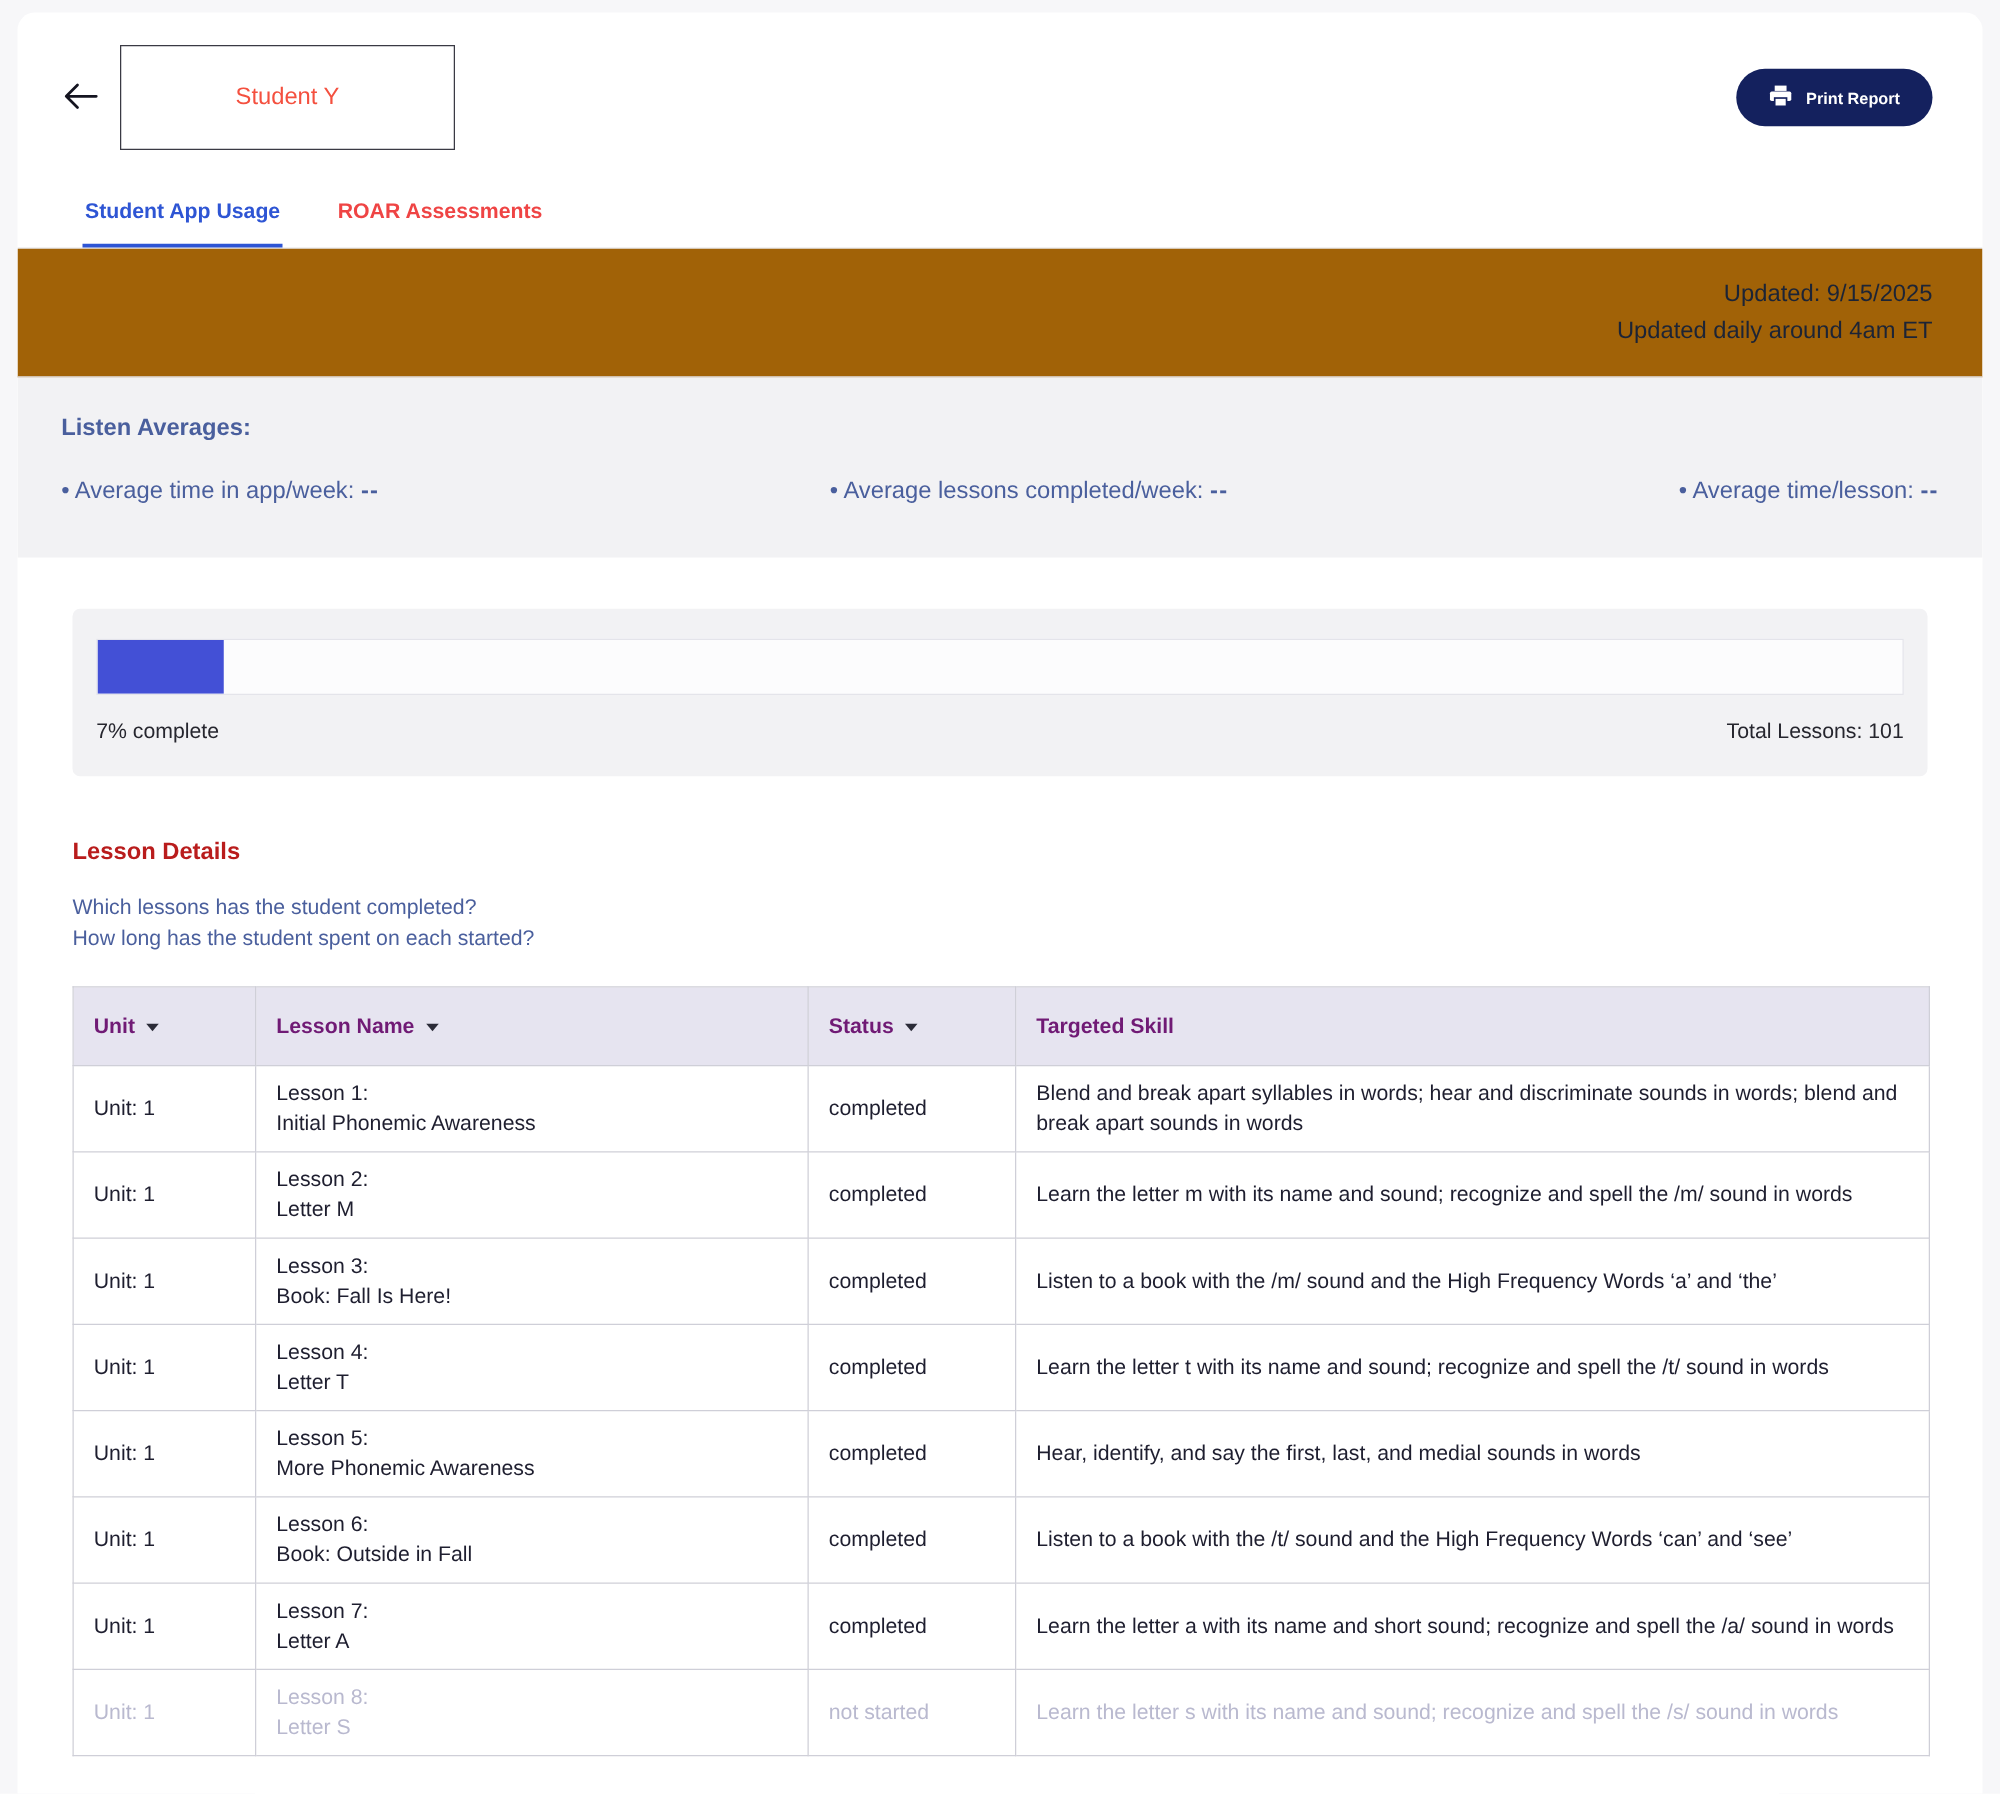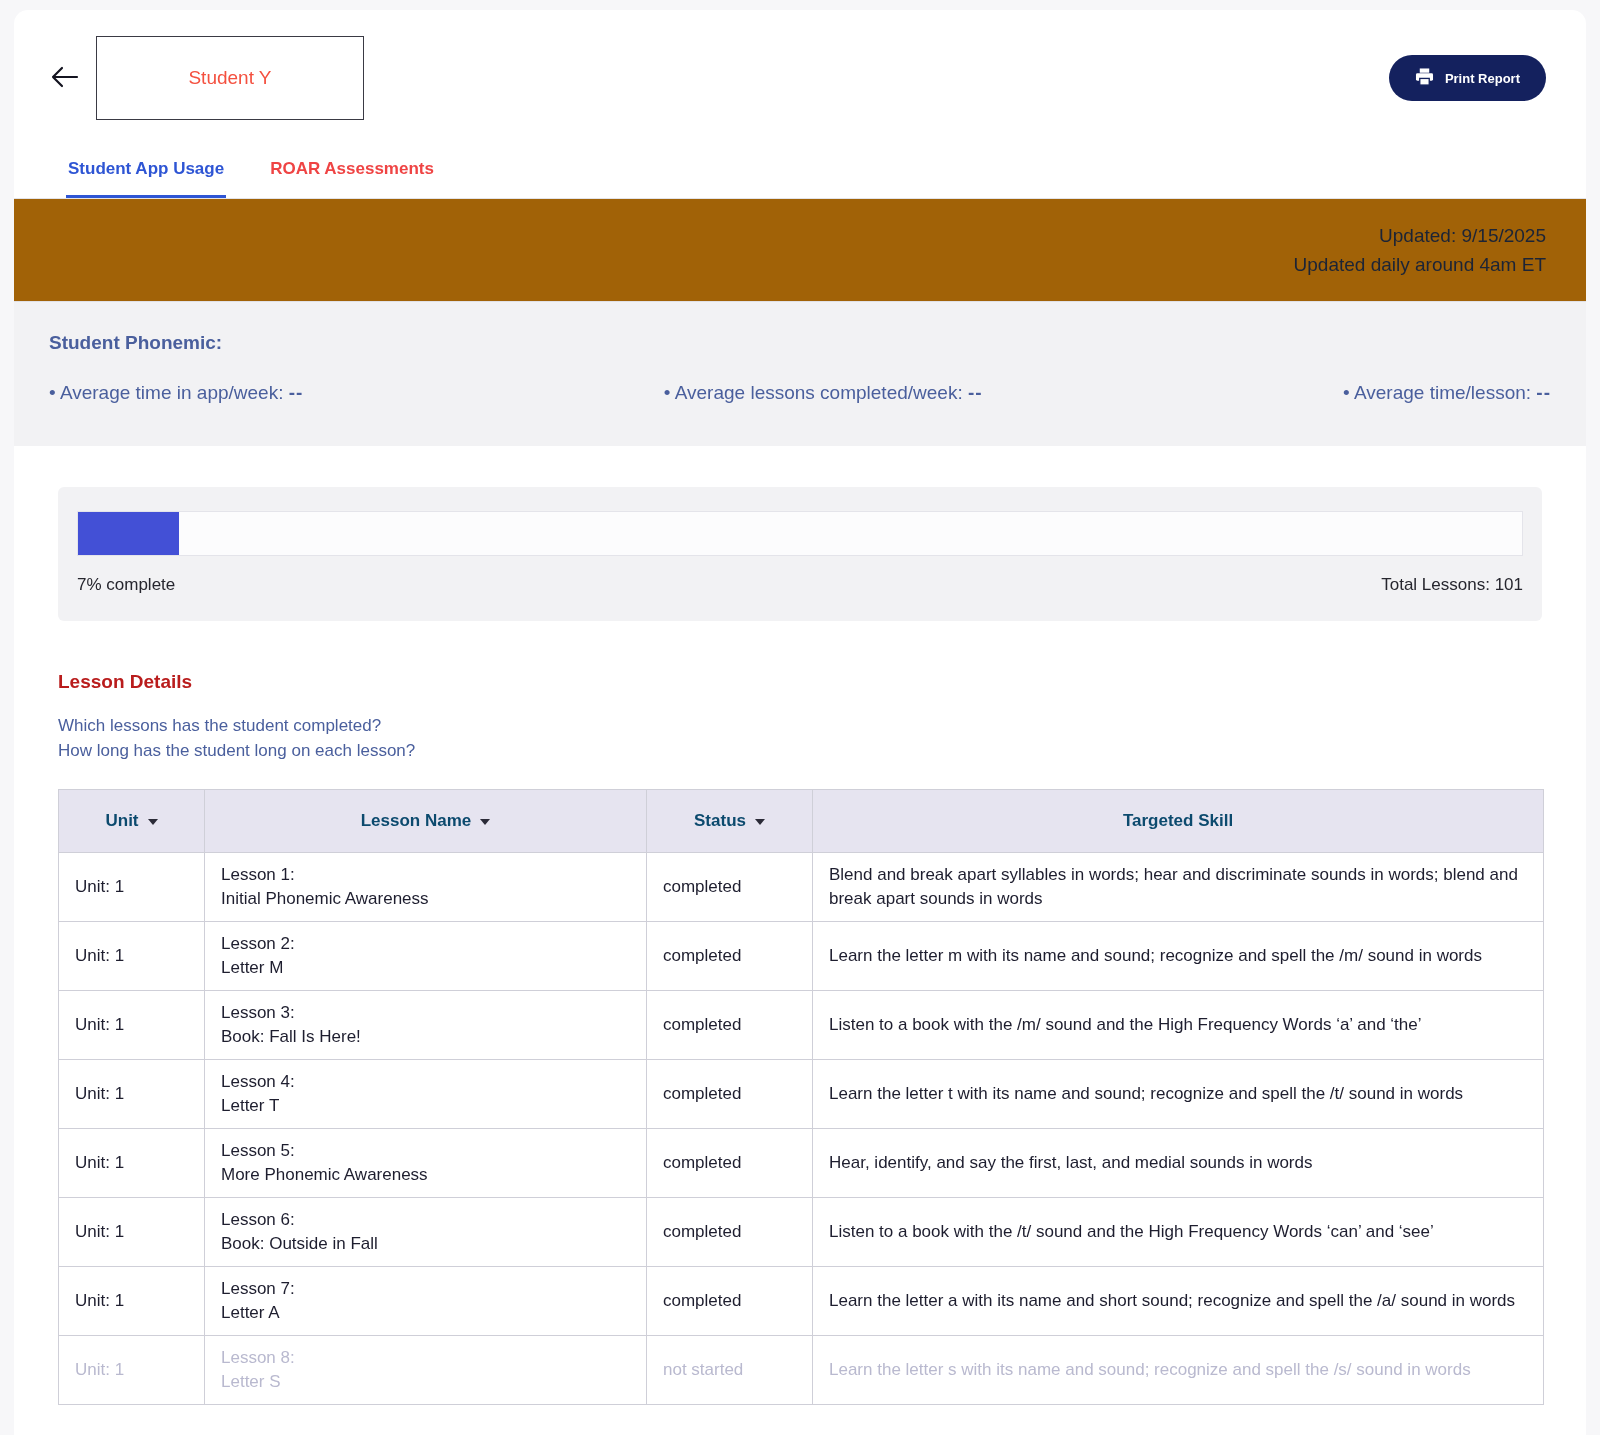--- a/index.html
+++ b/index.html
@@ -118,23 +118,23 @@
   
   table.lessons {
     margin: 26px 44px 0;
     width: 1466px;
     border-collapse: collapse;
     table-layout: fixed;
   }
   .lessons th, .lessons td { border: 1px solid #cfcfd8; }
   .lessons thead th {
     background: #e6e4f0;
-    text-align: center;
+    text-align: left;
     font-size: 17px; font-weight: 700;
-    color: #0c4a6e;
+    color: #701a75;
     padding: 21px 16px;
   }
   .lessons td {
     background: #fff;
     font-size: 17px; line-height: 24px;
     padding: 10px 16px;
     vertical-align: middle;
     color: #1e1e2f;
   }
   .col-unit { width: 146px; }
@@ -185,42 +185,42 @@
     <div class="tab active">Student App Usage</div>
     <div class="tab">ROAR Assessments</div>
   </nav>
 
   <div class="updated-bar">
     <div>Updated: 9/15/2025</div>
     <div>Updated daily around 4am ET</div>
   </div>
 
   <section class="averages">
-    <div class="avg-title">Student Phonemic:</div>
+    <div class="avg-title">Listen Averages:</div>
     <div class="avg-row">
       <div class="avg-item"><span>Average time in app/week: </span><span class="avg-value">--</span></div>
       <div class="avg-item"><span>Average lessons completed/week: </span><span class="avg-value">--</span></div>
       <div class="avg-item"><span>Average time/lesson: </span><span class="avg-value">--</span></div>
     </div>
   </section>
 
   <section class="progress-card">
     <div class="progress-track">
       <div class="progress-fill" style="width: 7%;"></div>
     </div>
     <div class="progress-footer">
       <span>7% complete</span>
       <span>Total Lessons: 101</span>
     </div>
   </section>
 
   <section class="details">
     <h2>Lesson Details</h2>
     <div class="q">Which lessons has the student completed?</div>
-    <div class="q">How long has the student long on each lesson?</div>
+    <div class="q">How long has the student spent on each started?</div>
   </section>
 
   <table class="lessons">
     <thead>
       <tr>
         <th class="col-unit">
           <span>Unit</span><span class="sort-caret"></span>
         </th>
         <th class="col-lesson">
           <span>Lesson Name</span><span class="sort-caret"></span>

